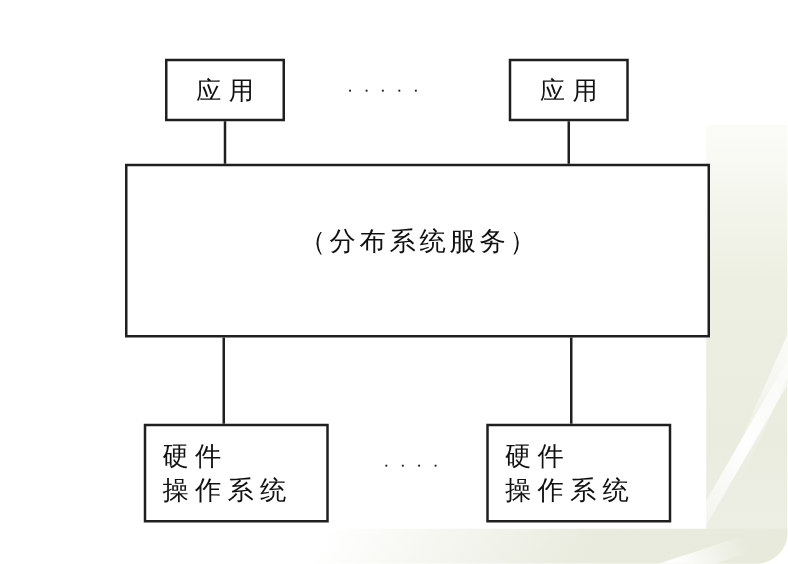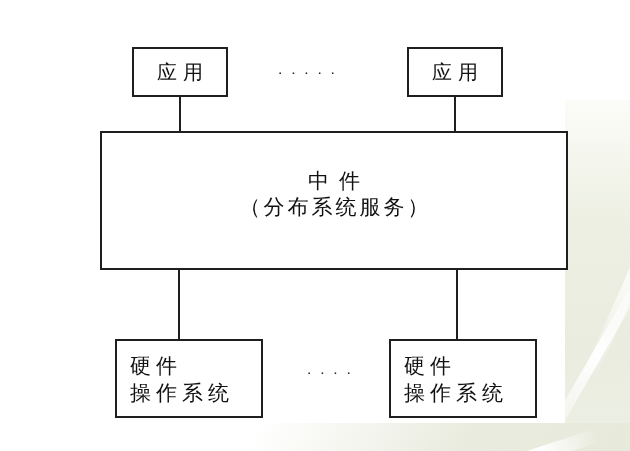--- a/index.html
+++ b/index.html
@@ -8,20 +8,21 @@
     background: #ffffff;
     font-family: "Liberation Sans", "DejaVu Sans", sans-serif;
   }
   .stage {
     position: relative;
     width: 630px;
     height: 451px;
     background: #ffffff;
     overflow: hidden;
     color: #111111;
+    border-radius: 25px;
   }
 
   
   .bg-accent { position: absolute; pointer-events: none; }
   .bg-right-band {
     right: -10px; top: 100px;
     width: 75px; height: 360px;
     background: linear-gradient(180deg, #fbfcf8 0%, #ecefe1 35%, #e9ecdf 70%, #edf0e4 100%);
   }
   .bg-right-streak1 {
@@ -138,21 +139,20 @@
     <span>应用</span>
   </div>
 
   <div class="dots dots-top">▪▪▪▪▪</div>
 
   <div class="dbox app-box app-box-right">
     <span>应用</span>
   </div>
 
   <div class="dbox middleware-box">
-    <span class="middleware-line1">中件</span>
     <span class="middleware-line2">（分布系统服务）</span>
   </div>
 
   <div class="dbox hw-box hw-box-left">
     <span>硬件</span>
     <span>操作系统</span>
   </div>
 
   <div class="dots dots-bottom">▪▪▪▪</div>
 

